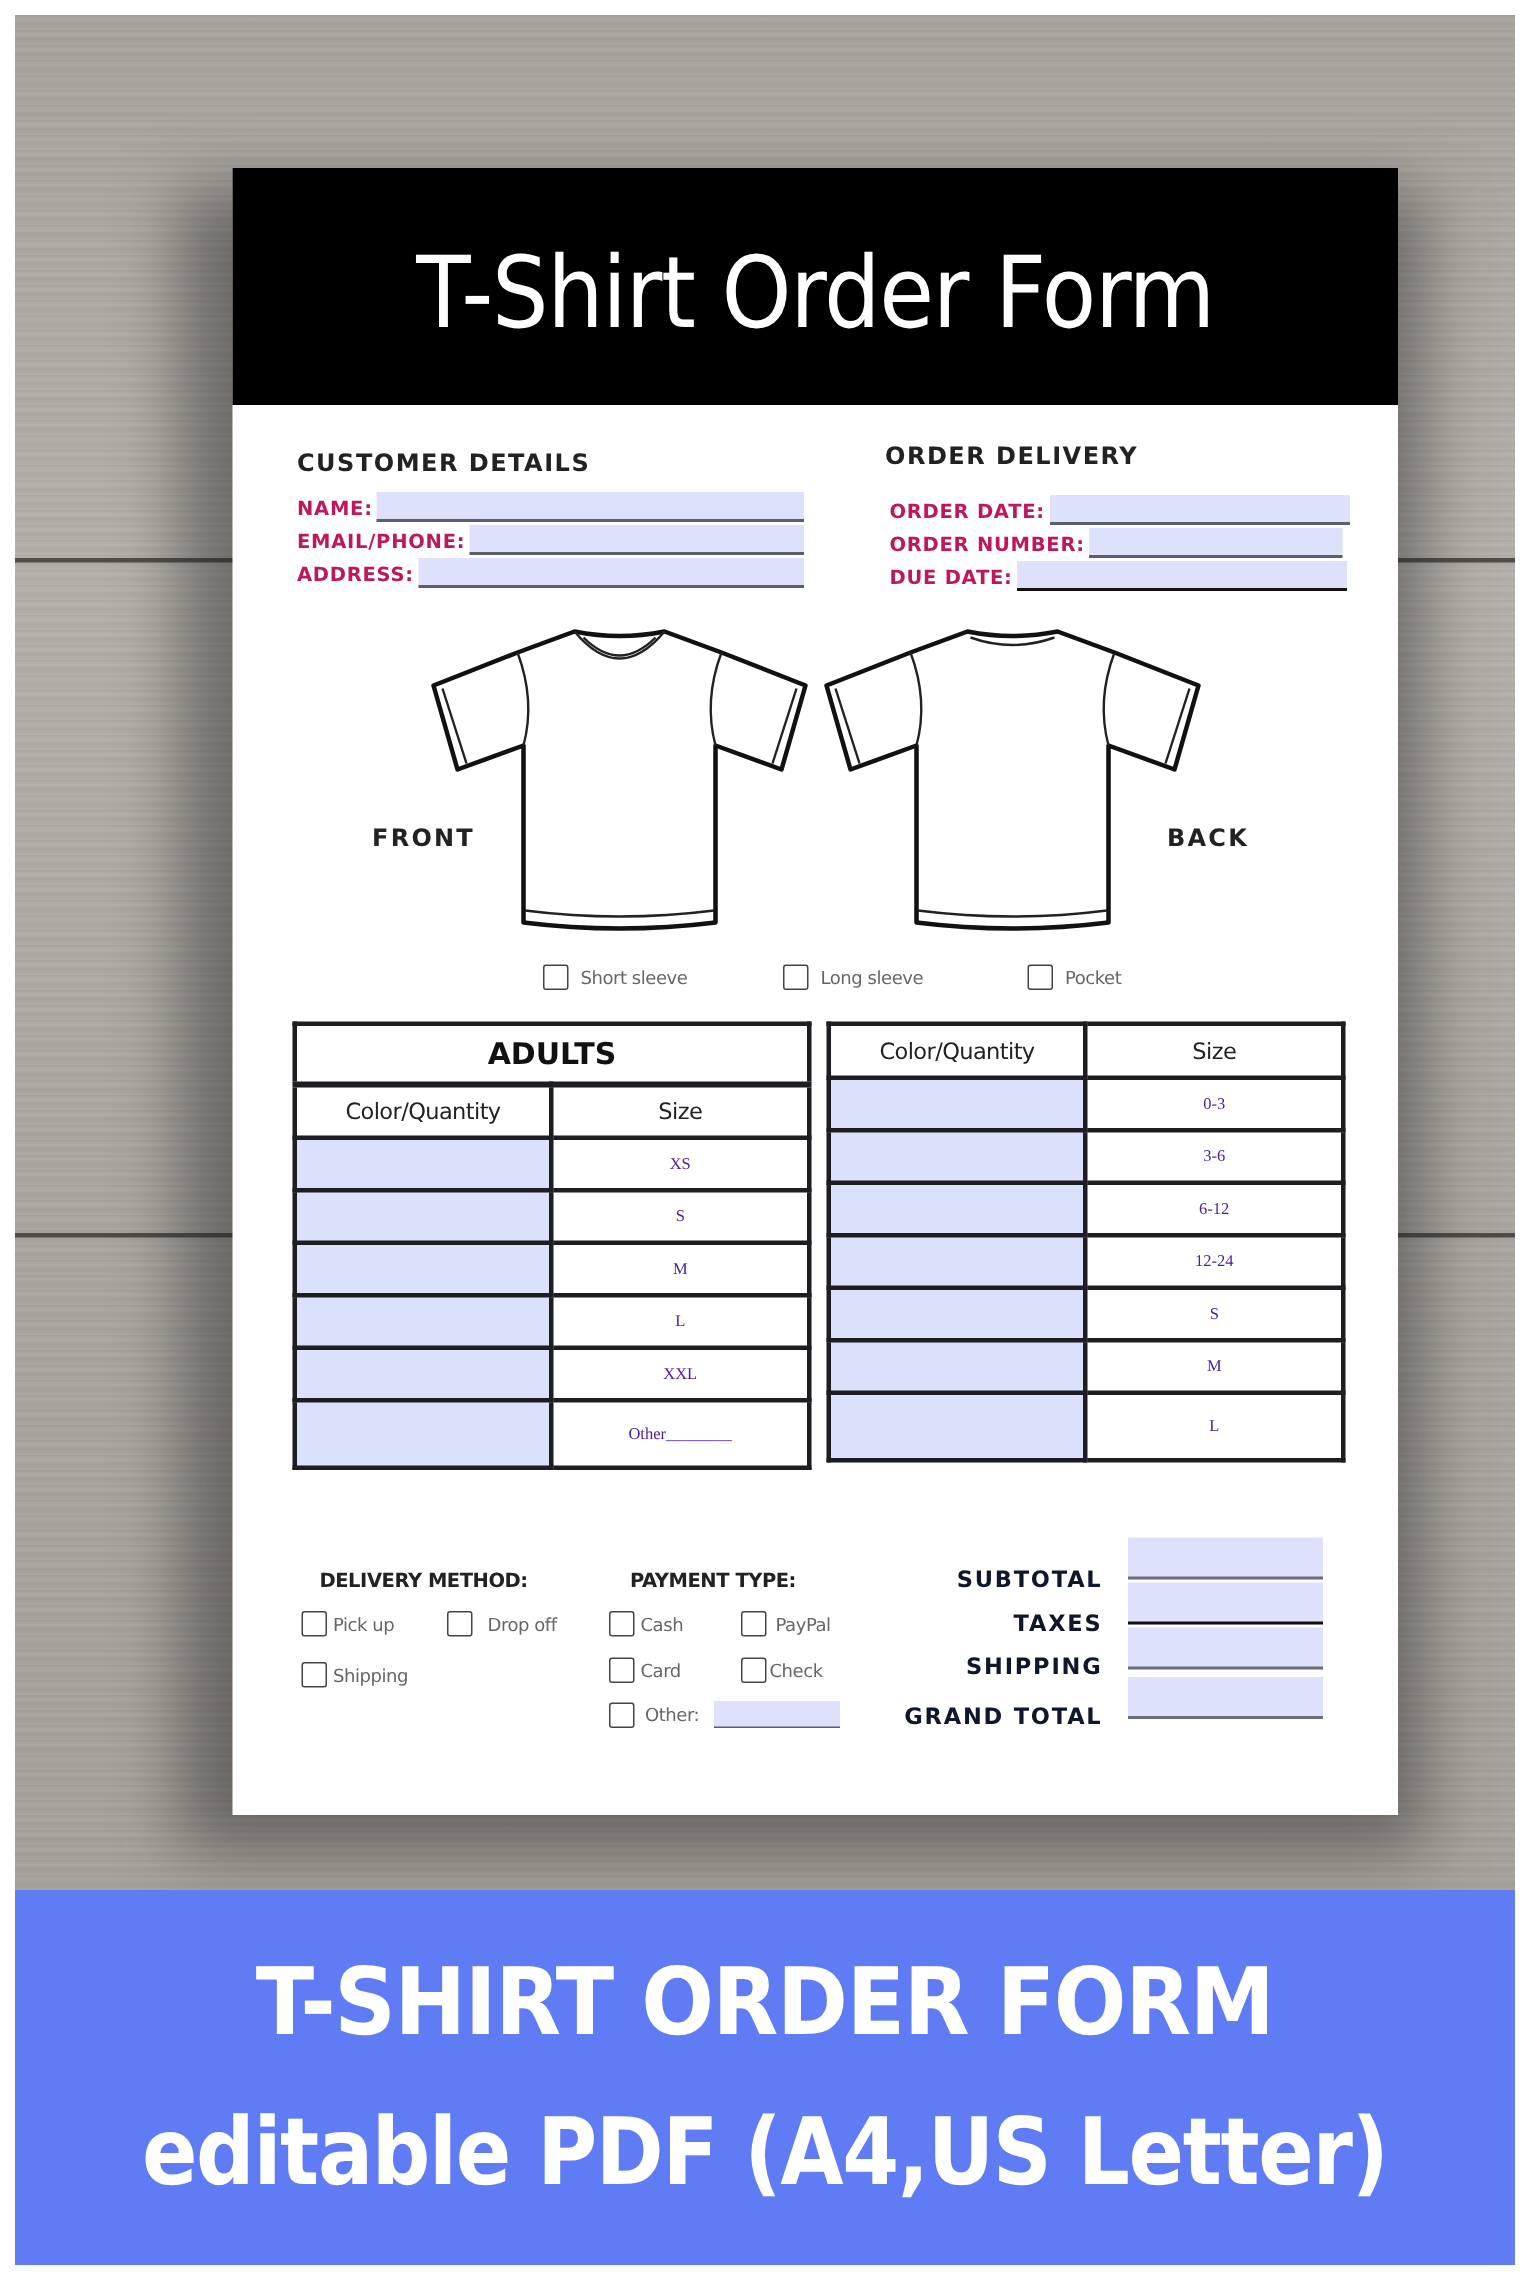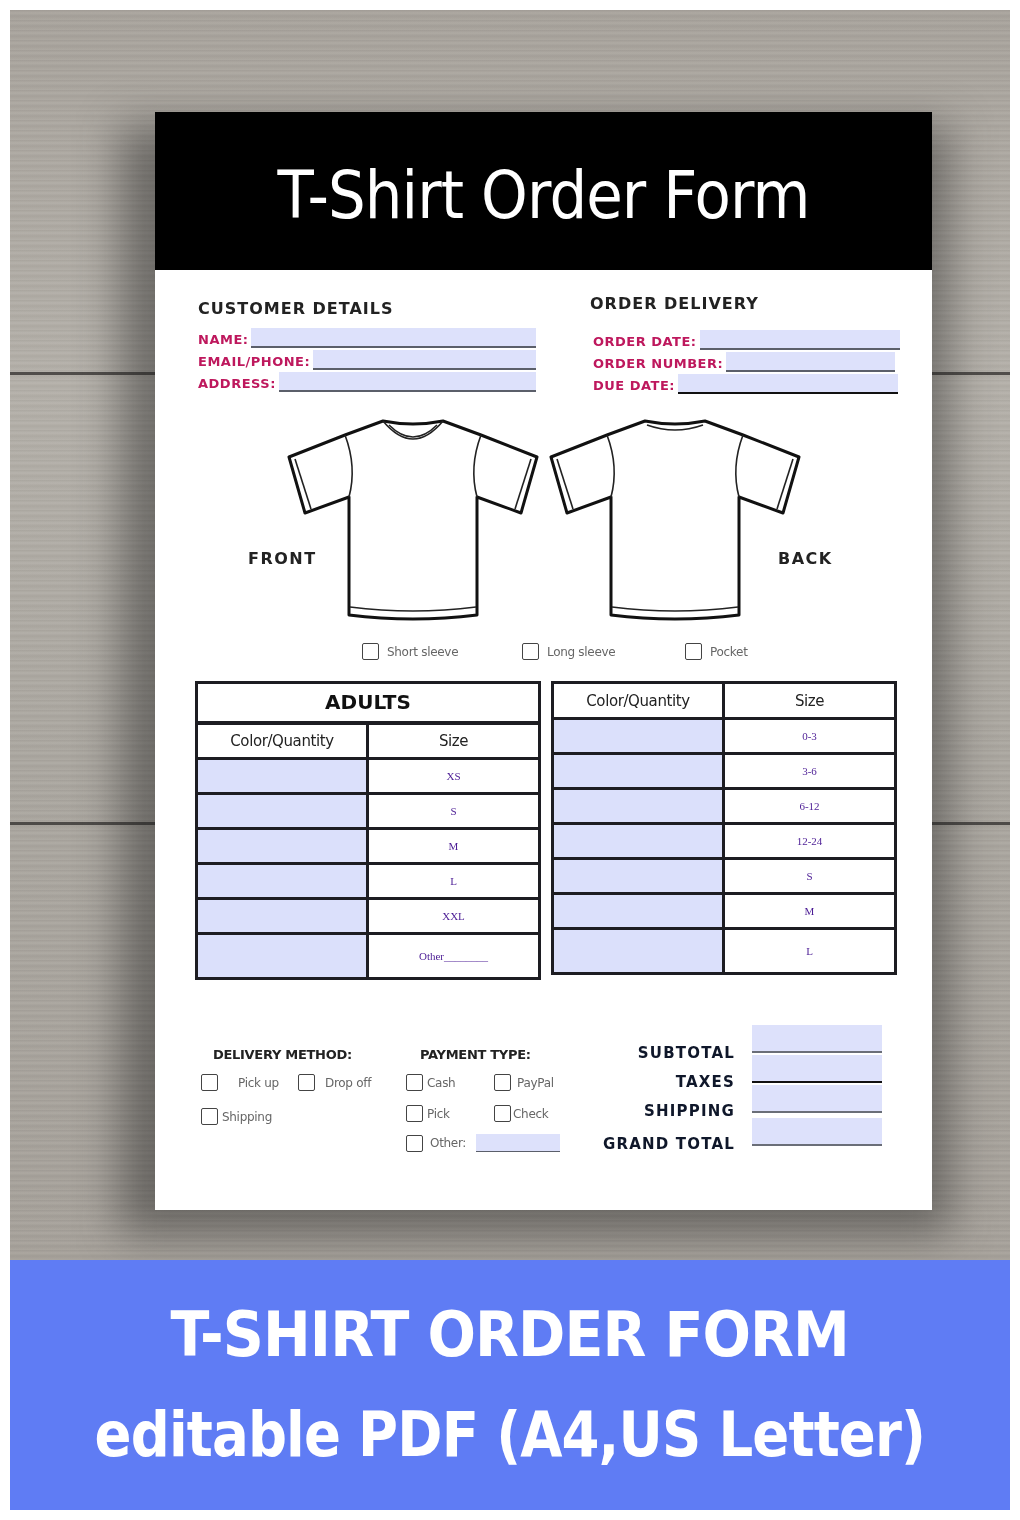--- a/index.html
+++ b/index.html
@@ -223,21 +223,21 @@
           <td class="sz">M</td>
         </tr>
     <tr class="r last">
           <td class="qty"></td>
           <td class="sz">L</td>
         </tr>
   </tbody>
     </table>
 
   <div class="sec-heading" style="left:58px; top:935px; font-size:13px; letter-spacing:-0.3px;">DELIVERY METHOD:</div>
-  <div class="opt" style="left:46px; top:962px; gap:20px;">
+  <div class="opt" style="left:46px; top:962px; gap:4px;">
     <div class="cbox"></div>
     <span class="opt-label">Pick up</span>
   </div>
   <div class="opt" style="left:143px; top:962px; gap:10px;">
     <div class="cbox"></div>
     <span class="opt-label">Drop off</span>
   </div>
   <div class="opt" style="left:46px; top:996px; gap:4px;">
     <div class="cbox"></div>
     <span class="opt-label">Shipping</span>
@@ -247,21 +247,21 @@
   <div class="opt" style="left:251px; top:962px; gap:4px;">
     <div class="cbox"></div>
     <span class="opt-label">Cash</span>
   </div>
   <div class="opt" style="left:339px; top:962px; gap:6px;">
     <div class="cbox"></div>
     <span class="opt-label">PayPal</span>
   </div>
   <div class="opt" style="left:251px; top:993px; gap:4px;">
     <div class="cbox"></div>
-    <span class="opt-label">Pick</span>
+    <span class="opt-label">Card</span>
   </div>
   <div class="opt" style="left:339px; top:993px; gap:2px;">
     <div class="cbox"></div>
     <span class="opt-label">Check</span>
   </div>
   <div class="opt" style="left:251px; top:1022px; gap:7px;">
     <div class="cbox"></div>
     <span class="opt-label">Other:</span>
     <div class="field-input" style="width:84px; height:18px; border-bottom-width:1.5px;"></div>
   </div>

